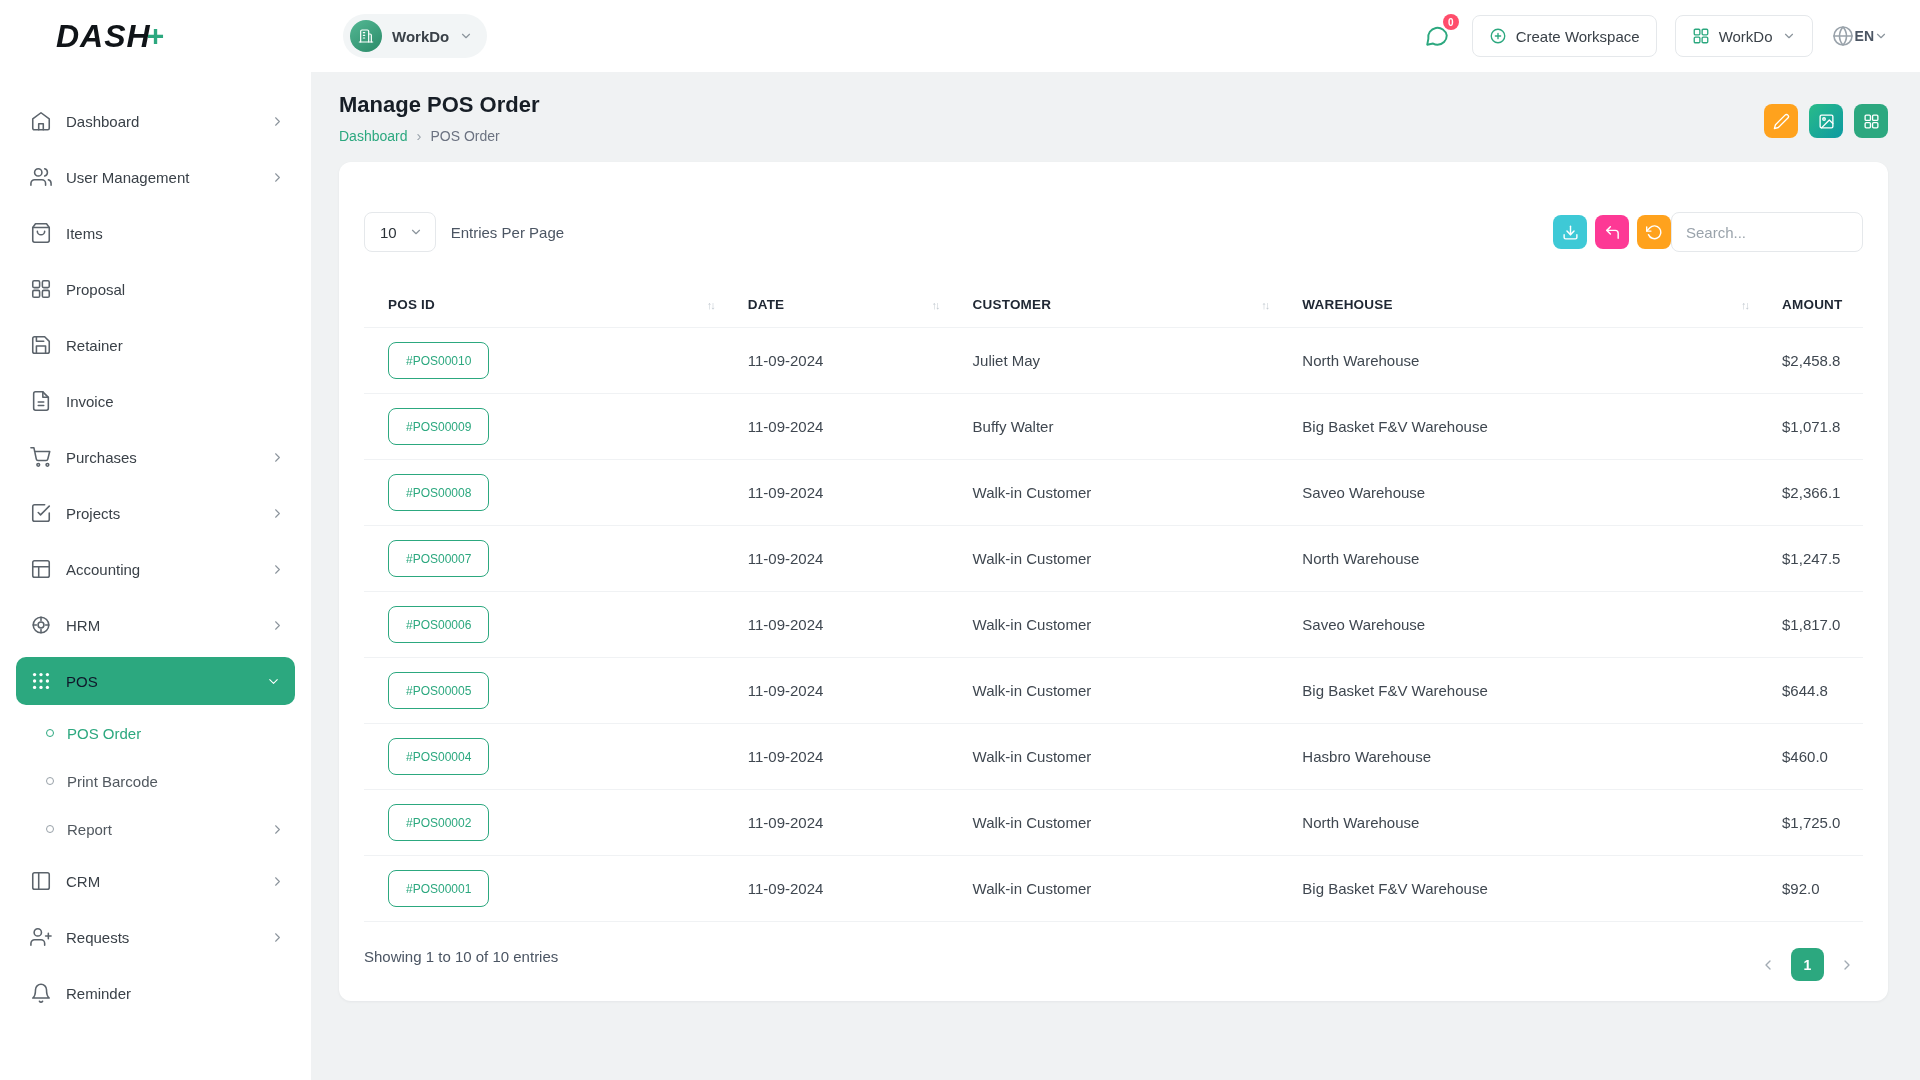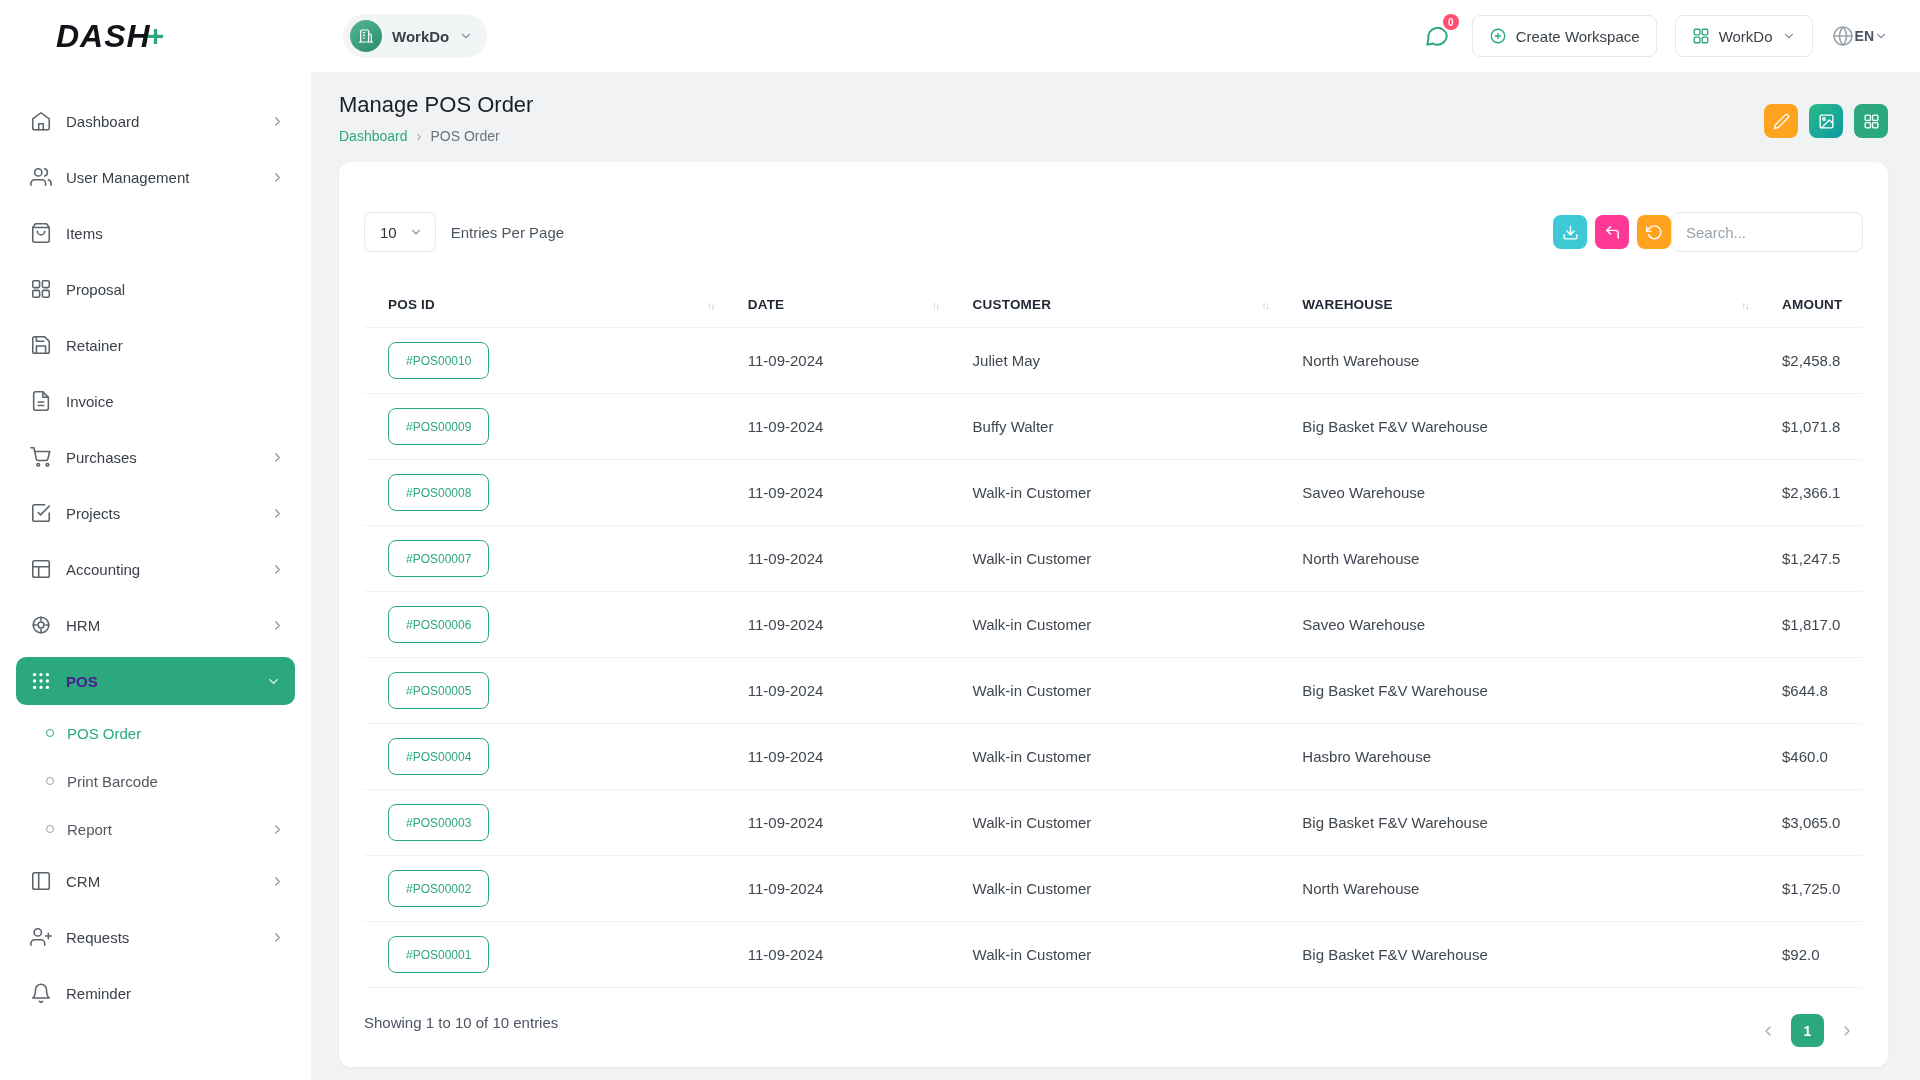--- a/index.html
+++ b/index.html
@@ -18,21 +18,21 @@
   .nav{padding-top:21px;flex:1;overflow:hidden}
   .nav-item{height:56px;display:flex;align-items:center;gap:14px;padding:0 26px 0 30px;cursor:pointer}
   .nav-icon{width:22px;height:22px;color:#5b636b;flex-shrink:0}
   .nav-icon svg{width:22px;height:22px}
   .nav-label{flex:1;font-size:15px;font-weight:500;color:#3a4148;white-space:nowrap}
   .nav-chevron{width:15px;height:15px;color:#8b949c;flex-shrink:0}
   .nav-chevron svg{width:15px;height:15px}
   .nav-item.active-parent{height:48px;margin:4px 16px;padding:0 14px;border-radius:10px;background:#2ca87f}
   .nav-item.active-parent .nav-icon,
   .nav-item.active-parent .nav-chevron{color:#fff}
-  .nav-item.active-parent .nav-label{color:#4c1d95;font-weight:700}
+  .nav-item.active-parent .nav-label{color:#0f172a;font-weight:400}
   .nav-subitem{height:48px;display:flex;align-items:center;gap:13px;padding:0 26px 0 46px;cursor:pointer}
   .nav-subitem .dot{width:8px;height:8px;border:1.5px solid #98a1a8;border-radius:50%;flex-shrink:0}
   .nav-subitem .nav-label{font-size:15px;font-weight:400;color:#51585f}
   .nav-subitem.active .nav-label{color:#2ca87f;font-weight:500}
   .nav-subitem.active .dot{border-color:#2ca87f}
 
   
   .main{flex:1;display:flex;flex-direction:column;min-width:0}
 
   
@@ -50,21 +50,21 @@
   .outline-btn{display:flex;align-items:center;gap:9px;height:42px;padding:0 16px;background:#fff;border:1px solid #e5e8eb;border-radius:8px;font-size:15px;color:#3a4148;cursor:pointer}
   .btn-ic{color:#2ca87f;display:flex}
   .btn-ic svg{width:18px;height:18px}
   .lang-btn{display:flex;align-items:center;background:none;border:none;font-size:14px;font-weight:700;color:#4b5563;cursor:pointer}
   .globe-ic{color:#9aa3ab}
   .globe-ic svg{width:24px;height:24px}
 
   
   .content{flex:1;padding:20px 32px 0 28px;overflow:hidden}
   .page-head{display:flex;justify-content:space-between;align-items:flex-start}
-  .page-title{font-size:22px;font-weight:400;color:#171e26}
+  .page-title{font-size:22px;font-weight:700;color:#171e26}
   .breadcrumb{margin-top:9px;display:flex;align-items:center;gap:9px;font-size:14px}
   .bc-link{color:#2ca87f;cursor:pointer}
   .bc-sep{color:#9aa3ab;font-size:15px}
   .bc-current{color:#6b7280}
   .theme-buttons{display:flex;gap:11px;margin-top:12px}
   .theme-btn{width:34px;height:34px;border-radius:8px;border:none;display:flex;align-items:center;justify-content:center;color:#fff;cursor:pointer}
   .theme-btn svg{width:17px;height:17px}
   .theme-btn.t-pencil{background:#ffa21d}
   .theme-btn.t-image{background:linear-gradient(135deg,#29bb89,#0d9aa2)}
   .theme-btn.t-grid{background:#2ca87f}
@@ -555,27 +555,20 @@
                   <td>$644.8</td>
                 </tr>
                 <tr>
                   <td><button class="pos-btn">#POS00004</button></td>
                   <td>11-09-2024</td>
                   <td>Walk-in Customer</td>
                   <td>Hasbro Warehouse</td>
                   <td>$460.0</td>
                 </tr>
                 <tr>
-                  <td><button class="pos-btn">#POS00003</button></td>
-                  <td>11-09-2024</td>
-                  <td>Walk-in Customer</td>
-                  <td>Big Basket F&amp;V Warehouse</td>
-                  <td>$3,065.0</td>
-                </tr>
-                <tr>
                   <td><button class="pos-btn">#POS00002</button></td>
                   <td>11-09-2024</td>
                   <td>Walk-in Customer</td>
                   <td>North Warehouse</td>
                   <td>$1,725.0</td>
                 </tr>
                 <tr>
                   <td><button class="pos-btn">#POS00001</button></td>
                   <td>11-09-2024</td>
                   <td>Walk-in Customer</td>

